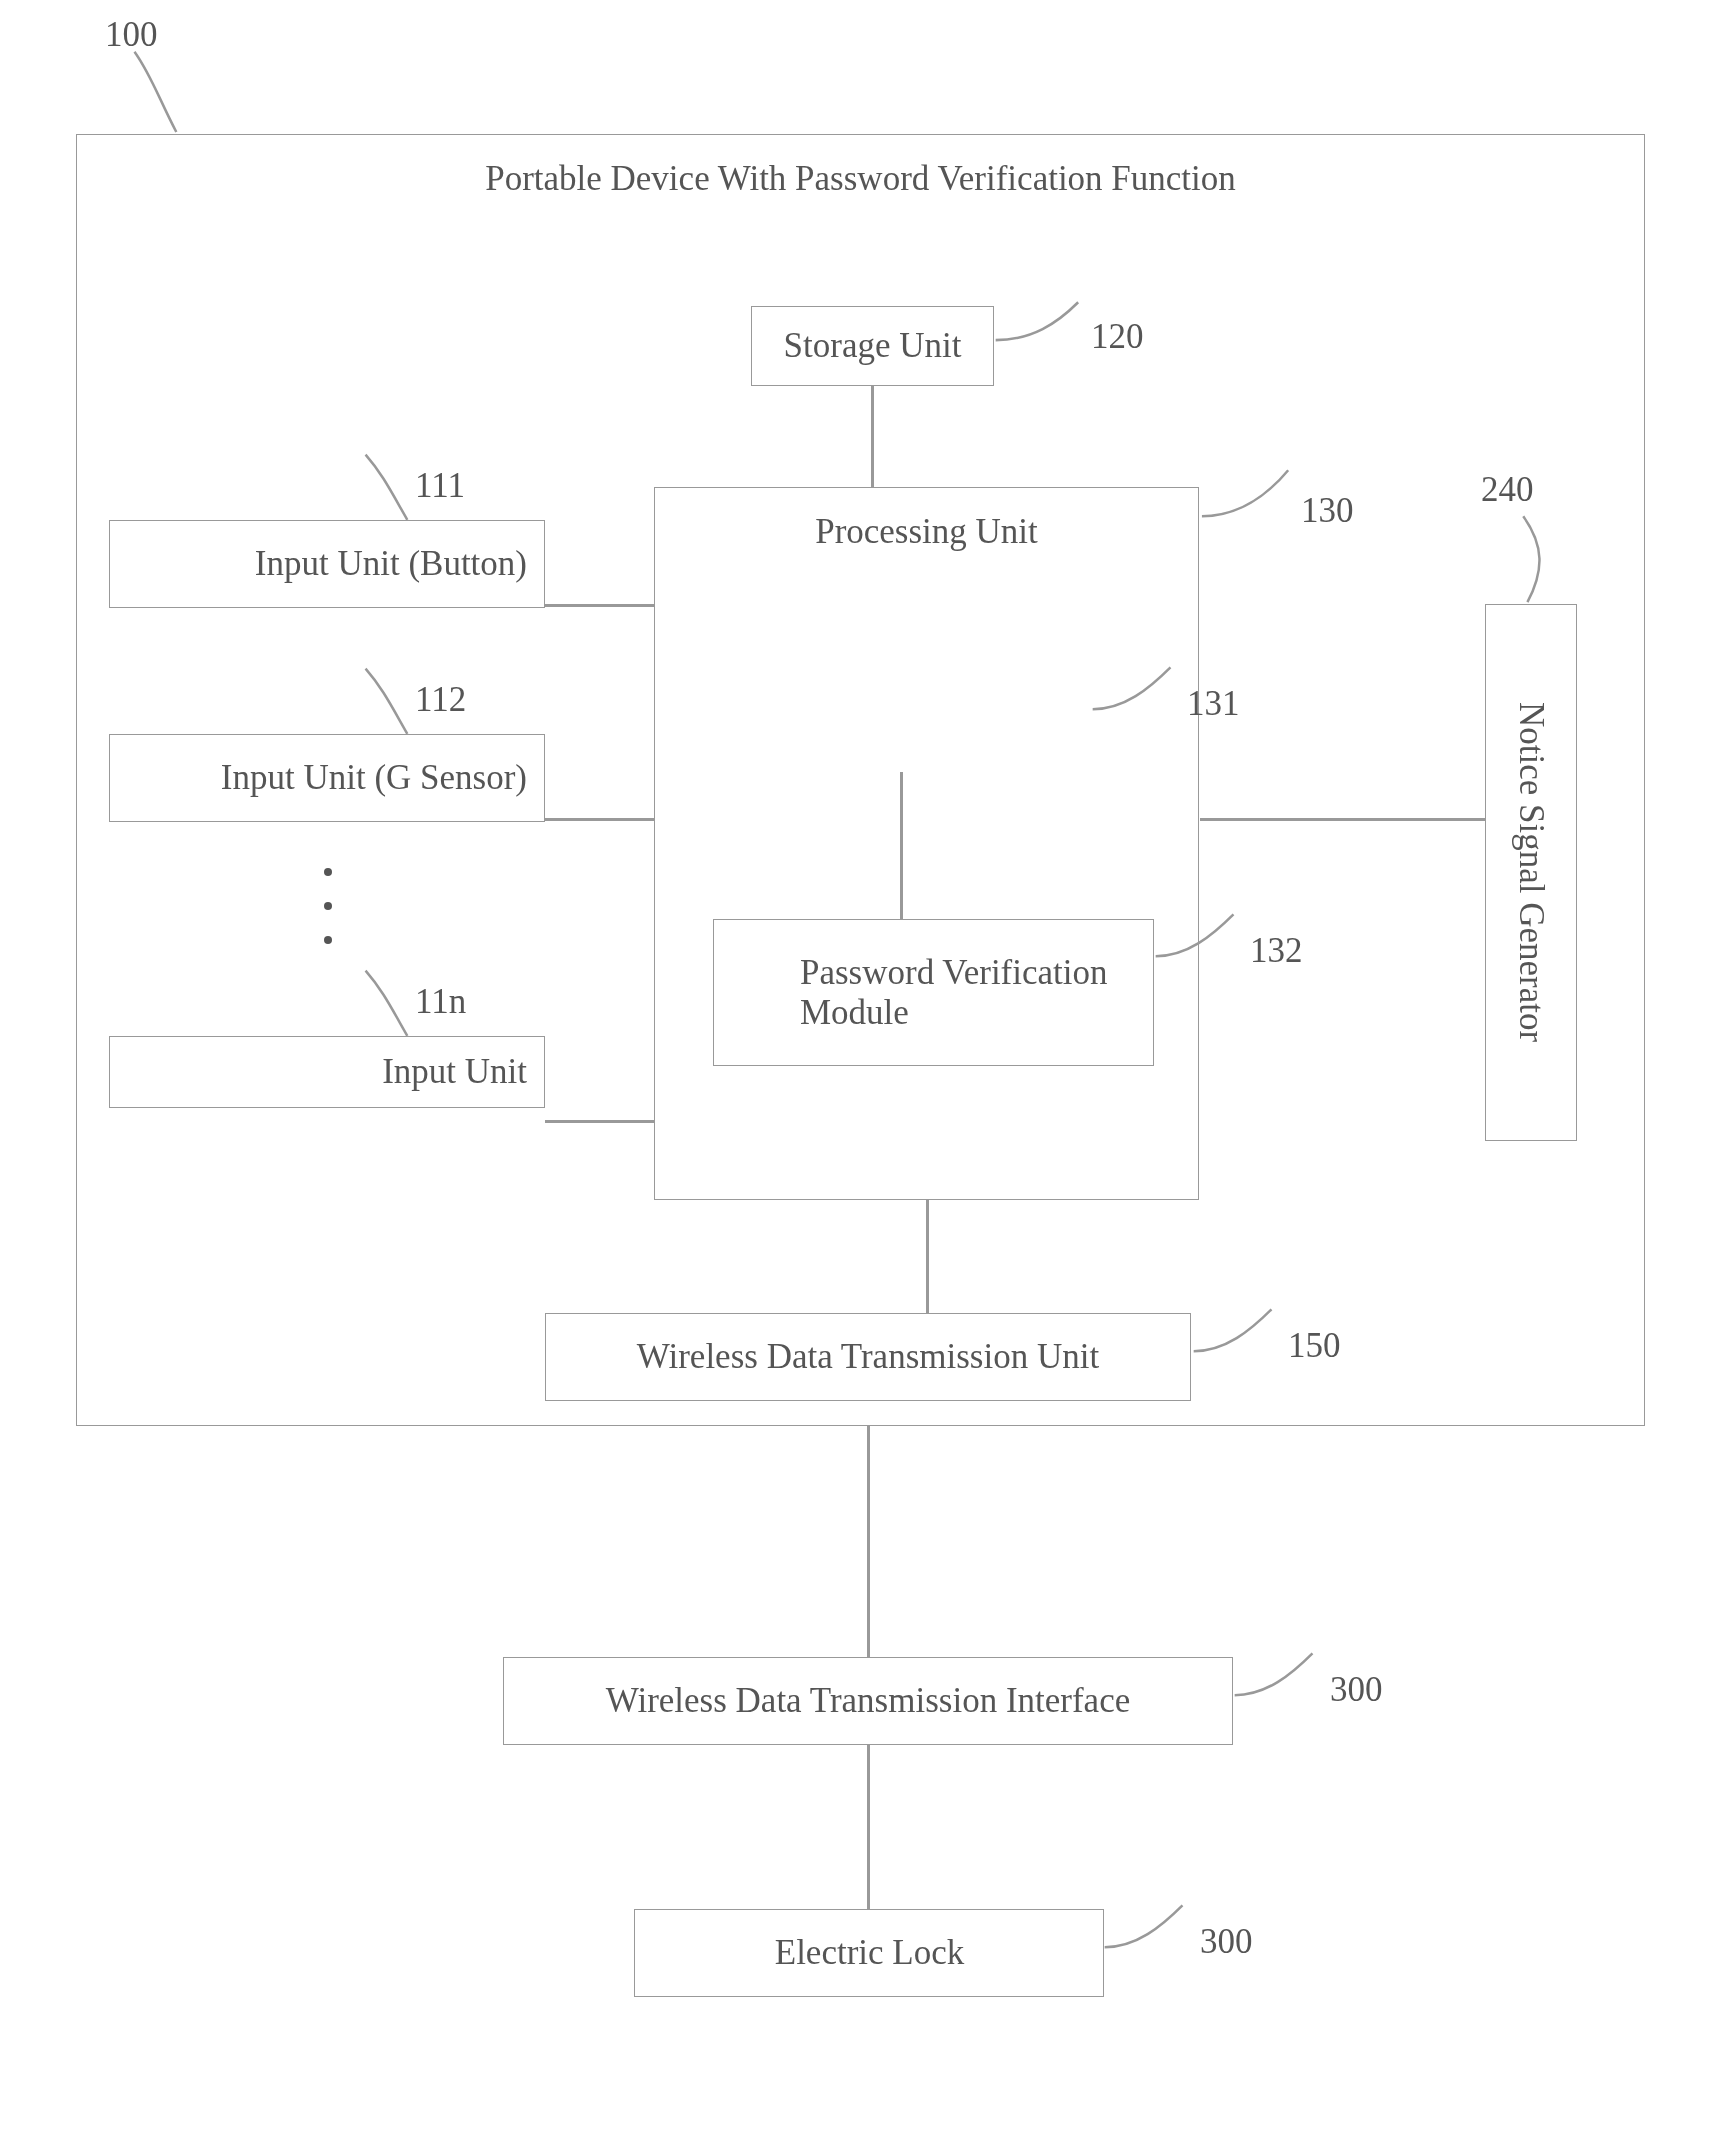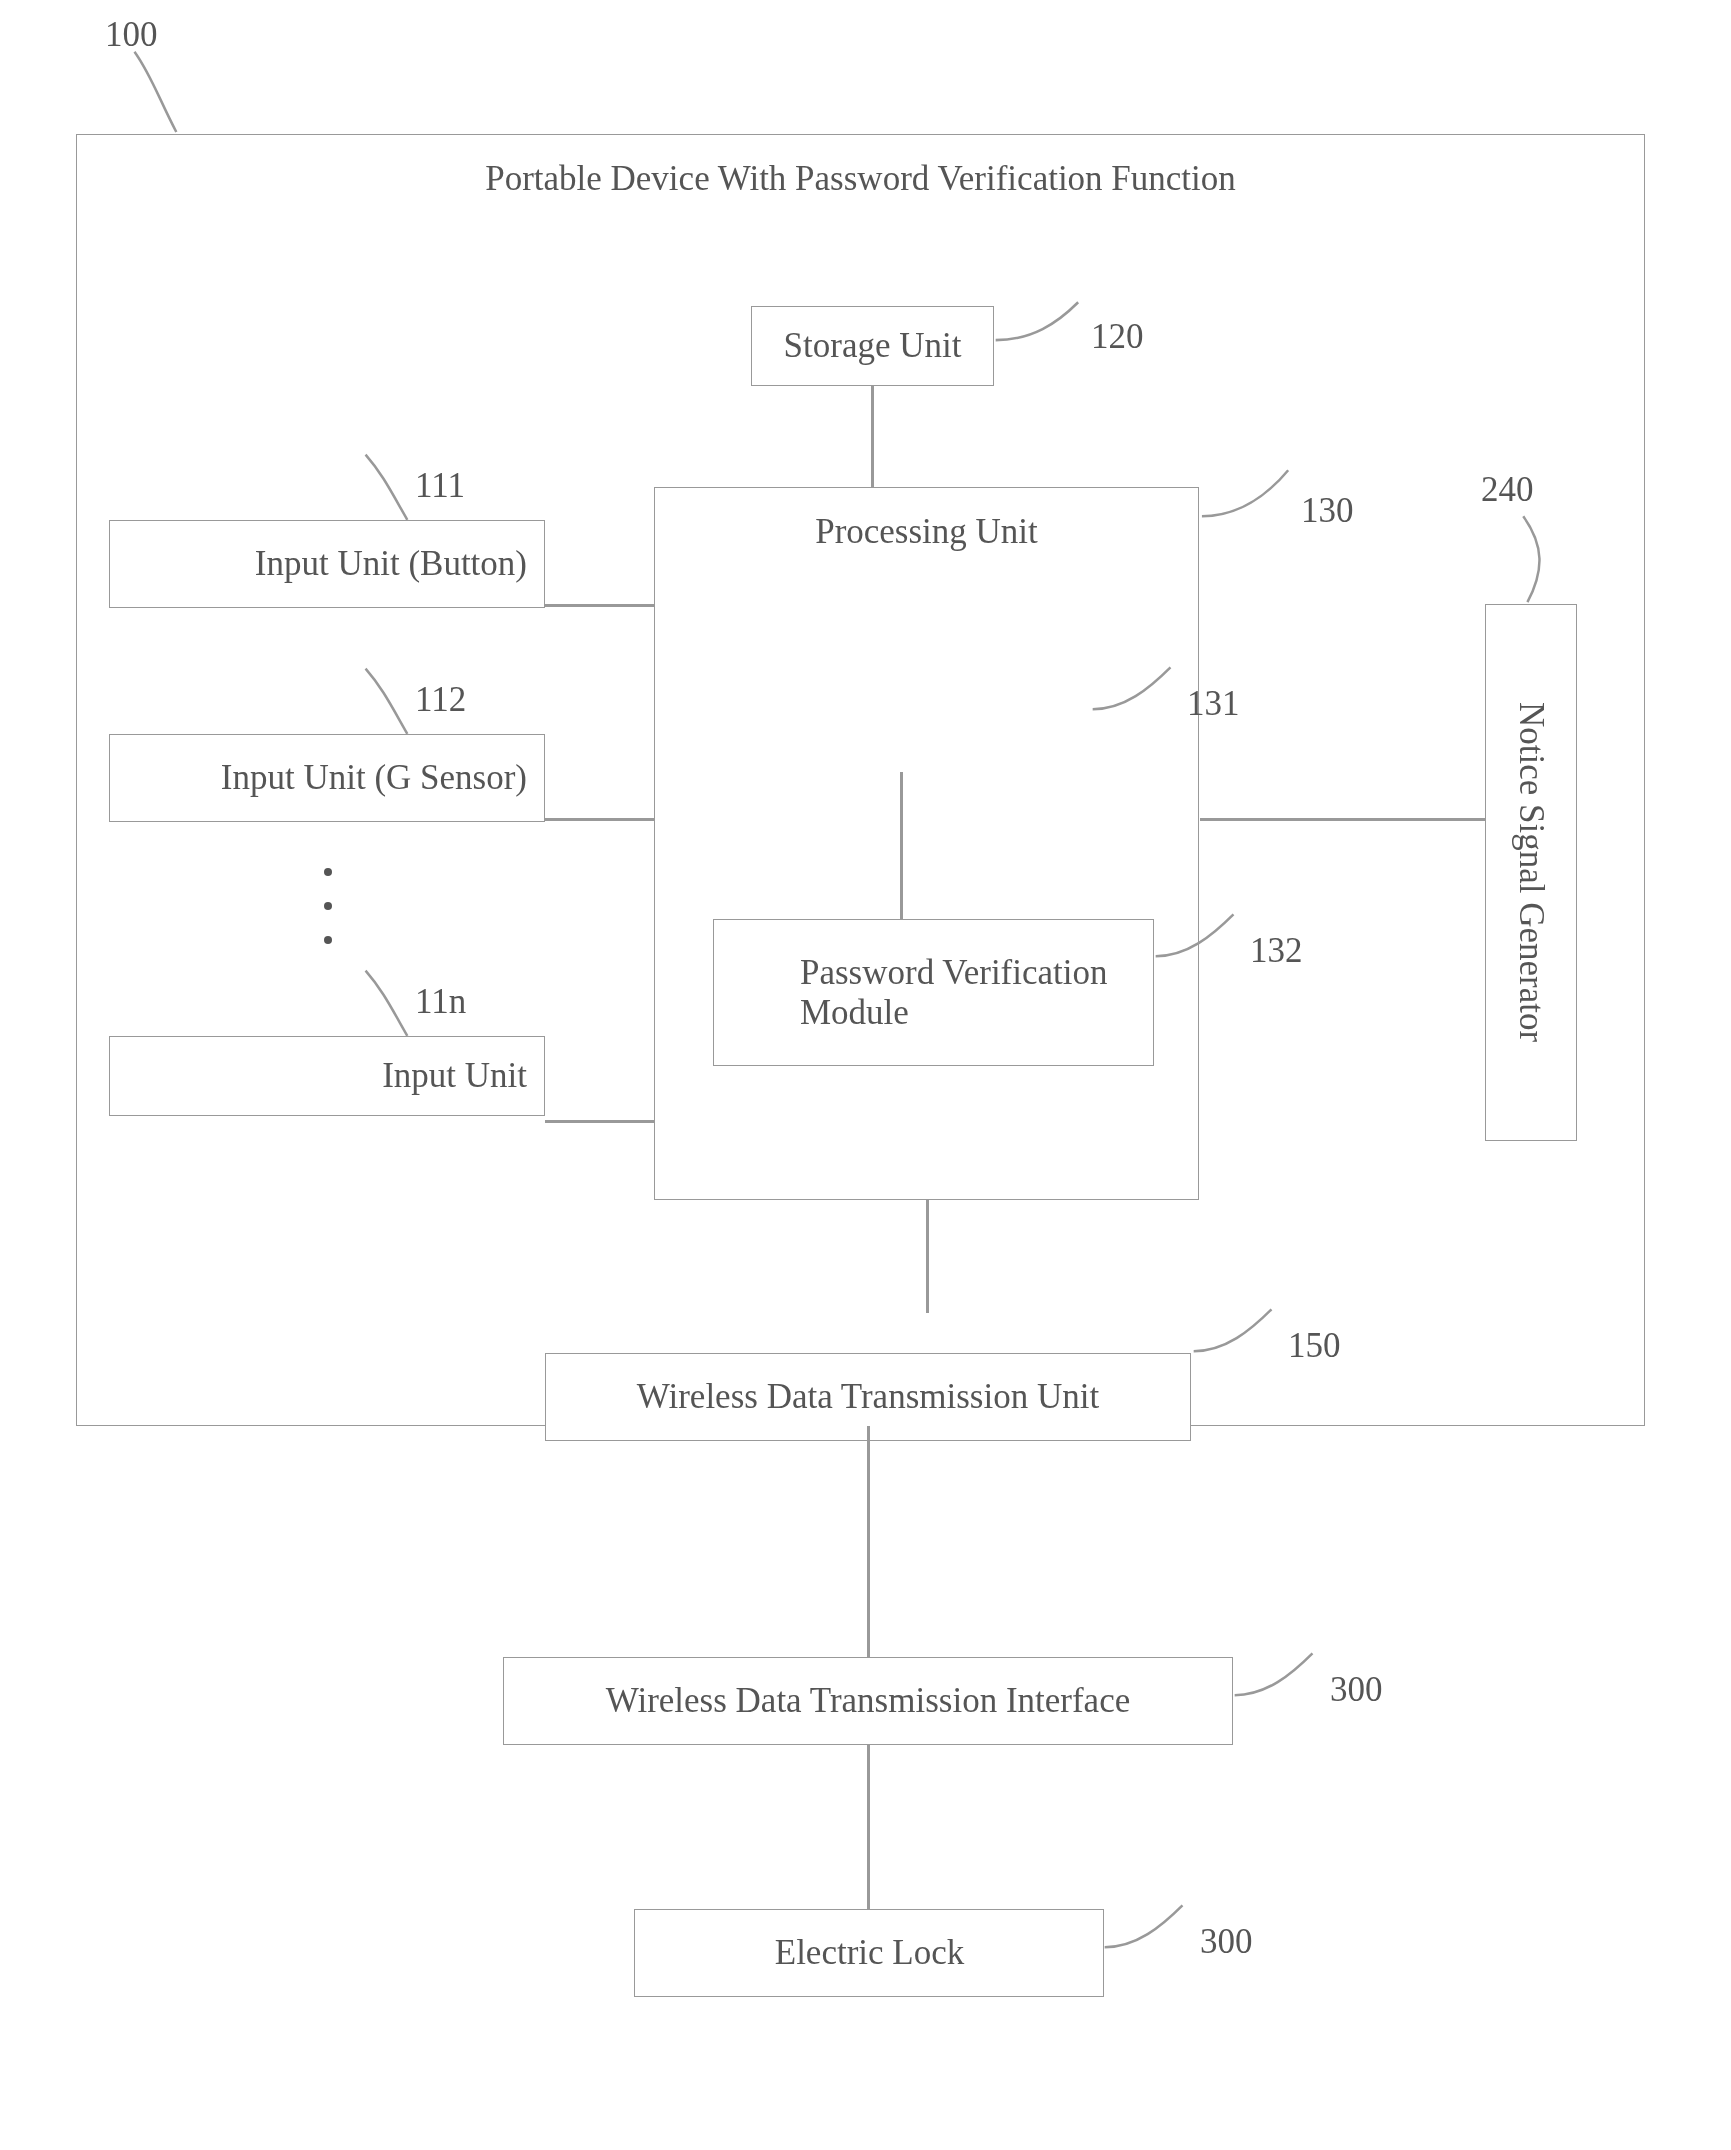--- a/index.html
+++ b/index.html
@@ -128,42 +128,42 @@
   <svg class="lead" style="left:361px; top:667px; width:101px; height:71px;" viewBox="0 0 120 85" width="101" height="71">
     <path d="M55 80 C 35 45, 25 25, 5 2"></path>
   </svg>
   <div class="label" style="left:415px; top:680px;">112</div>
   <div class="line" style="left:545px; top:818px; width:109px; height:2.5px;"></div>
 
   <div class="ell-dot" style="left:324px; top:868px;"></div>
   <div class="ell-dot" style="left:324px; top:902px;"></div>
   <div class="ell-dot" style="left:324px; top:936px;"></div>
 
-  <div class="box left-align" style="left:109px; top:1036px; width:436px; height:80px;">
+  <div class="box left-align" style="left:109px; top:1036px; width:436px; height:72px;">
     <span>Input Unit</span>
   </div>
   <svg class="lead" style="left:361px; top:969px; width:101px; height:71px;" viewBox="0 0 120 85" width="101" height="71">
     <path d="M55 80 C 35 45, 25 25, 5 2"></path>
   </svg>
   <div class="label" style="left:415px; top:982px;">11n</div>
   <div class="line" style="left:545px; top:1120px; width:109px; height:2.5px;"></div>
 
   <div class="box" style="left:1485px; top:604px; width:92px; height:537px; padding:0;">
     <div class="vtext">Notice Signal Generator</div>
   </div>
   <svg class="lead" style="left:1519px; top:512px; width:92px; height:96px;" viewBox="0 0 110 115" width="92" height="96">
     <path d="M10 108 C 30 70, 30 40, 5 5"></path>
   </svg>
   <div class="label" style="left:1481px; top:470px;">240</div>
 
   <div class="line" style="left:1200px; top:818px; width:285px; height:2.5px;"></div>
 
   <div class="line" style="left:926px; top:1200px; width:2.5px; height:113px;"></div>
 
-  <div class="box" style="left:545px; top:1313px; width:646px; height:88px;margin-top:40px;">
+  <div class="box" style="left:545px; top:1313px; width:646px; height:88px;">
     <span>Wireless Data Transmission Unit</span>
   </div>
   <svg class="lead" style="left:1192px; top:1305px; width:92px; height:63px;" viewBox="0 0 110 75" width="92" height="63">
     <path d="M2 55 C 40 55, 70 30, 95 5"></path>
   </svg>
   <div class="label" style="left:1288px; top:1326px;">150</div>
 
   <div class="line" style="left:867px; top:1426px; width:2.5px; height:231px;"></div>
 
   <div class="box" style="left:503px; top:1657px; width:730px; height:88px;">

